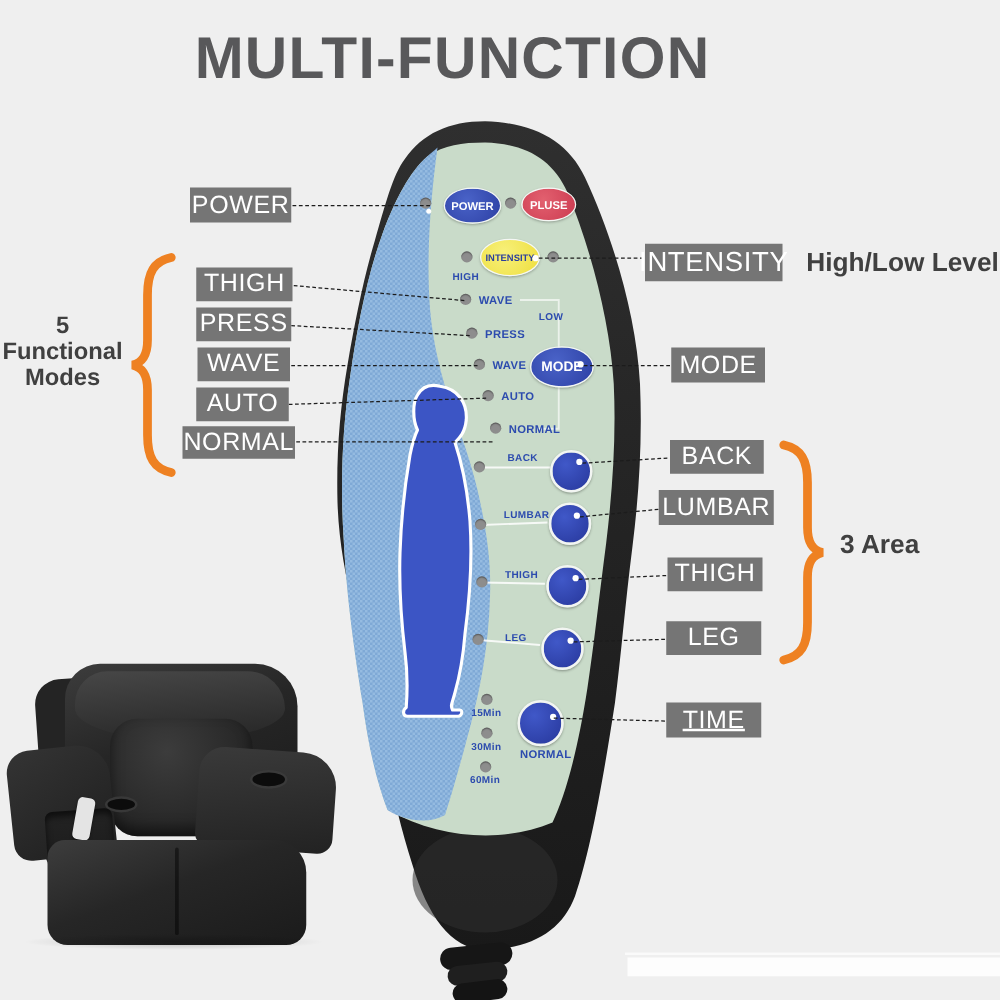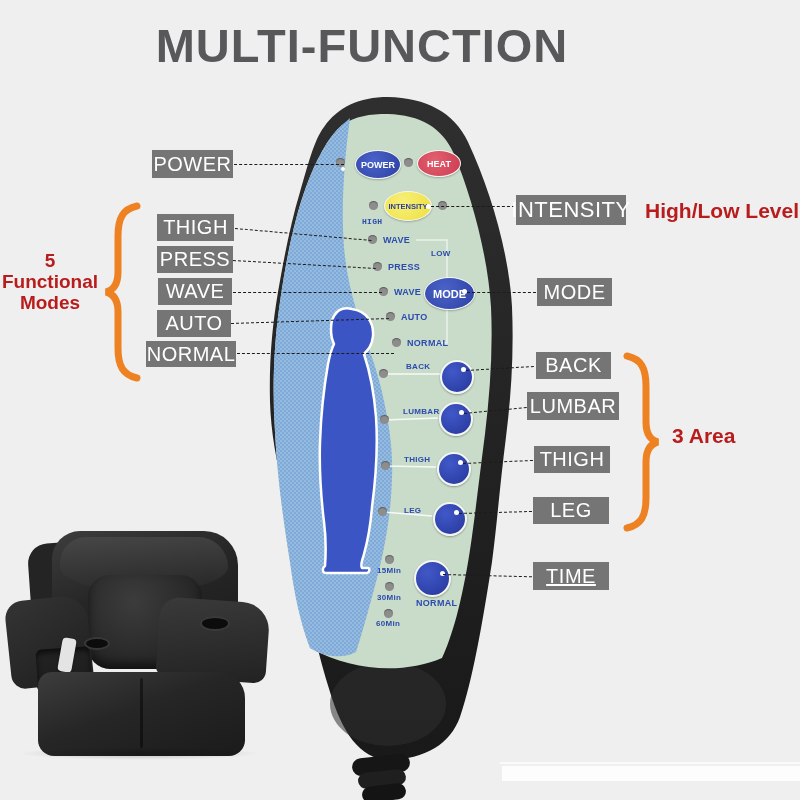--- a/index.html
+++ b/index.html
@@ -6,21 +6,21 @@
   #canvas{position:relative;width:800px;height:800px;background:#efefef;overflow:hidden;
           font-family:"Liberation Sans",sans-serif;}
   .abs{position:absolute;}
   
   .title{left:0;top:18px;width:724px;text-align:center;font-size:47px;font-weight:bold;
          color:#58585a;letter-spacing:1px;}
   
   .gbox{background:#757575;color:#ffffff;display:flex;align-items:center;justify-content:center;
         font-size:20px;font-weight:400;letter-spacing:0.5px;}
   
-  .orange{color:#b91c1c;font-weight:bold;}
+  .orange{color:#404040;font-weight:bold;}
   
   .dash{height:0;border-top:1.6px dashed #1c1c1c;transform-origin:0 50%;}
   
   .dot{width:9px;height:9px;border-radius:50%;background:#8d8d8d;box-shadow:inset 0 1px 1px rgba(0,0,0,.35);}
   
   .oval{border-radius:50%;display:flex;align-items:center;justify-content:center;
         color:#fff;font-weight:bold;border:1.5px solid #f4f7f4;box-shadow:0 1px 2px rgba(0,0,0,.25);}
   .blue-oval{background:radial-gradient(circle at 40% 35%, #4a63c8, #2c3fa3);}
   .red-oval{background:radial-gradient(circle at 40% 35%, #e2606f, #cc3a50);}
   .yellow-oval{background:radial-gradient(circle at 40% 35%, #f7f07a, #eede3c);color:#2b3f9e;}
@@ -86,42 +86,42 @@
     <line x1="121" y1="328" x2="174" y2="326" stroke="#ffffff" stroke-width="1.5" opacity="0.85"></line>
     <line x1="122" y1="374" x2="172" y2="375" stroke="#ffffff" stroke-width="1.5" opacity="0.85"></line>
     <line x1="119" y1="420" x2="168" y2="424" stroke="#ffffff" stroke-width="1.5" opacity="0.85"></line>
   </svg>
 
   <div class="abs" style="left:352px;top:756px;width:58px;height:18px;background:#161616;border-radius:9px;transform:rotate(-6deg);"></div>
   <div class="abs" style="left:358px;top:771px;width:48px;height:16px;background:#1f1f1f;border-radius:8px;transform:rotate(-6deg);"></div>
   <div class="abs" style="left:362px;top:785px;width:44px;height:16px;background:#141414;border-radius:8px;transform:rotate(-7deg);"></div>
 
   <div class="abs oval blue-oval" style="left:355px;top:150px;width:44px;height:27px;font-size:9px;">POWER</div>
-  <div class="abs oval red-oval" style="left:417px;top:150px;width:42px;height:25px;font-size:9px;">HEAT</div>
+  <div class="abs oval red-oval" style="left:417px;top:150px;width:42px;height:25px;font-size:9px;">PLUSE</div>
   <div class="abs oval yellow-oval" style="left:384px;top:191px;width:46px;height:28px;font-size:7.5px;">INTENSITY</div>
   <div class="abs oval blue-oval" style="left:424px;top:277px;width:49px;height:31px;font-size:11px;">MODE</div>
 
   <div class="abs dot" style="left:336px;top:158px;"></div>
   <div class="abs dot" style="left:404px;top:158px;"></div>
   <div class="abs dot" style="left:369px;top:201px;"></div>
   <div class="abs dot" style="left:438px;top:201px;"></div>
   <div class="abs dot" style="left:368px;top:235px;"></div>
   <div class="abs dot" style="left:373px;top:262px;"></div>
   <div class="abs dot" style="left:379px;top:287px;"></div>
   <div class="abs dot" style="left:386px;top:312px;"></div>
   <div class="abs dot" style="left:392px;top:338px;"></div>
   <div class="abs dot" style="left:379px;top:369px;"></div>
   <div class="abs dot" style="left:380px;top:415px;"></div>
   <div class="abs dot" style="left:381px;top:461px;"></div>
   <div class="abs dot" style="left:378px;top:507px;"></div>
   <div class="abs dot" style="left:385px;top:555px;"></div>
   <div class="abs dot" style="left:385px;top:582px;"></div>
   <div class="abs dot" style="left:384px;top:609px;"></div>
 
-  <div class="abs flabel sm" style="left:362px;top:217px;font-family:Liberation Mono, monospace;">HIGH</div>
+  <div class="abs flabel sm" style="left:362px;top:217px;">HIGH</div>
   <div class="abs flabel sm" style="left:431px;top:217px;margin-top:32px;">LOW</div>
   <div class="abs flabel" style="left:383px;top:235px;">WAVE</div>
   <div class="abs flabel" style="left:388px;top:262px;">PRESS</div>
   <div class="abs flabel" style="left:394px;top:287px;">WAVE</div>
   <div class="abs flabel" style="left:401px;top:312px;">AUTO</div>
   <div class="abs flabel" style="left:407px;top:338px;">NORMAL</div>
   <div class="abs flabel sm" style="left:406px;top:362px;">BACK</div>
   <div class="abs flabel sm" style="left:403px;top:407px;">LUMBAR</div>
   <div class="abs flabel sm" style="left:404px;top:455px;">THIGH</div>
   <div class="abs flabel sm" style="left:404px;top:506px;">LEG</div>

